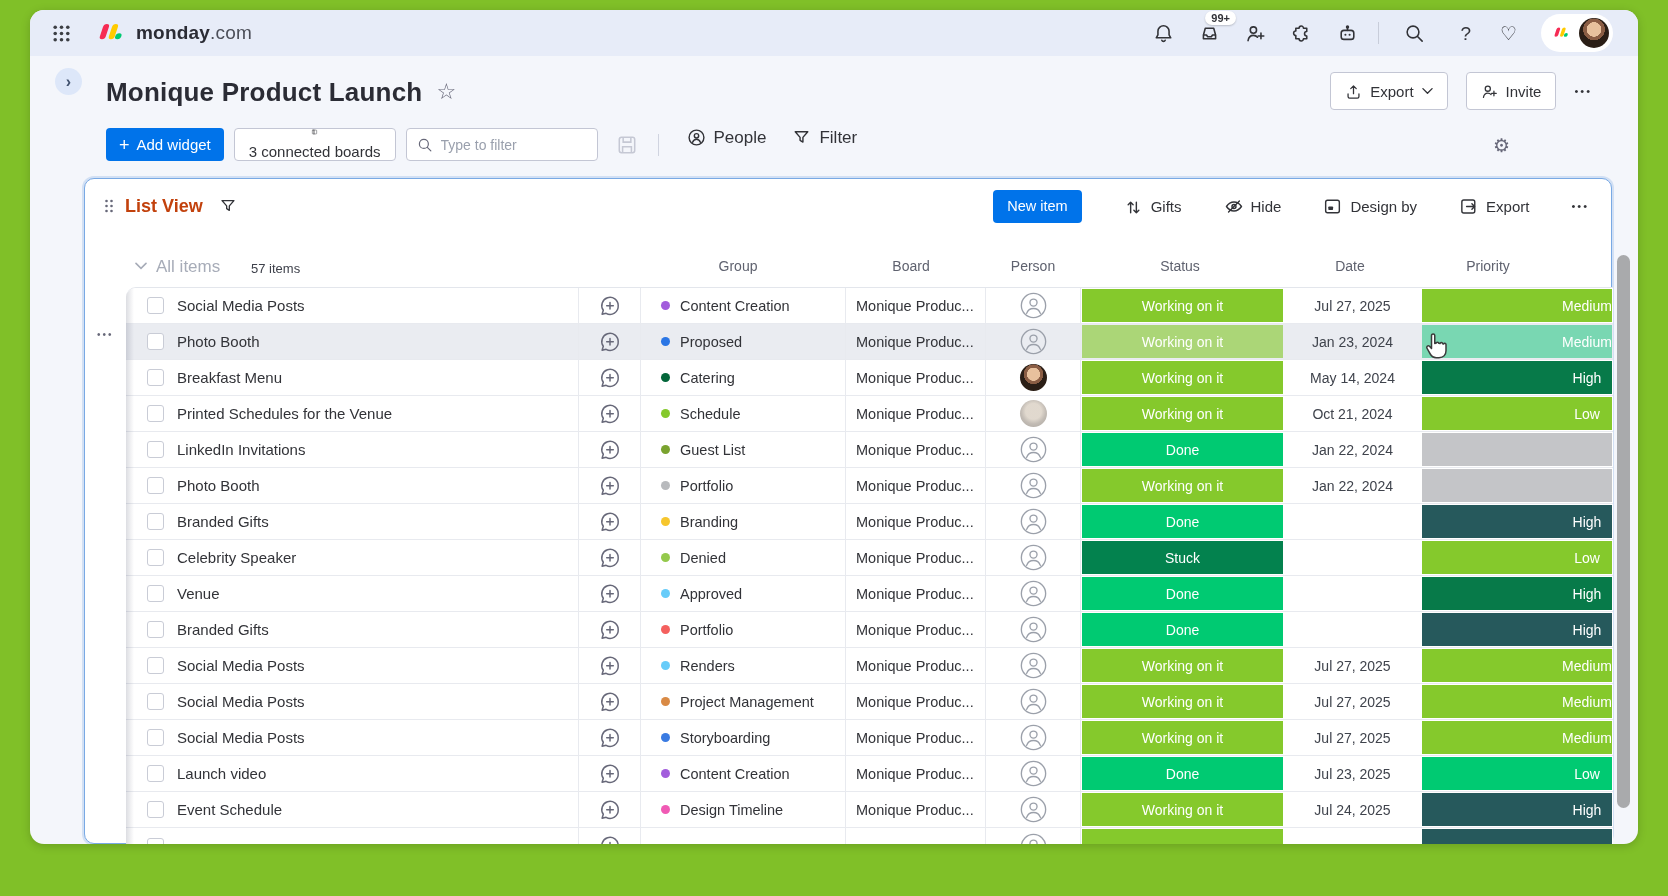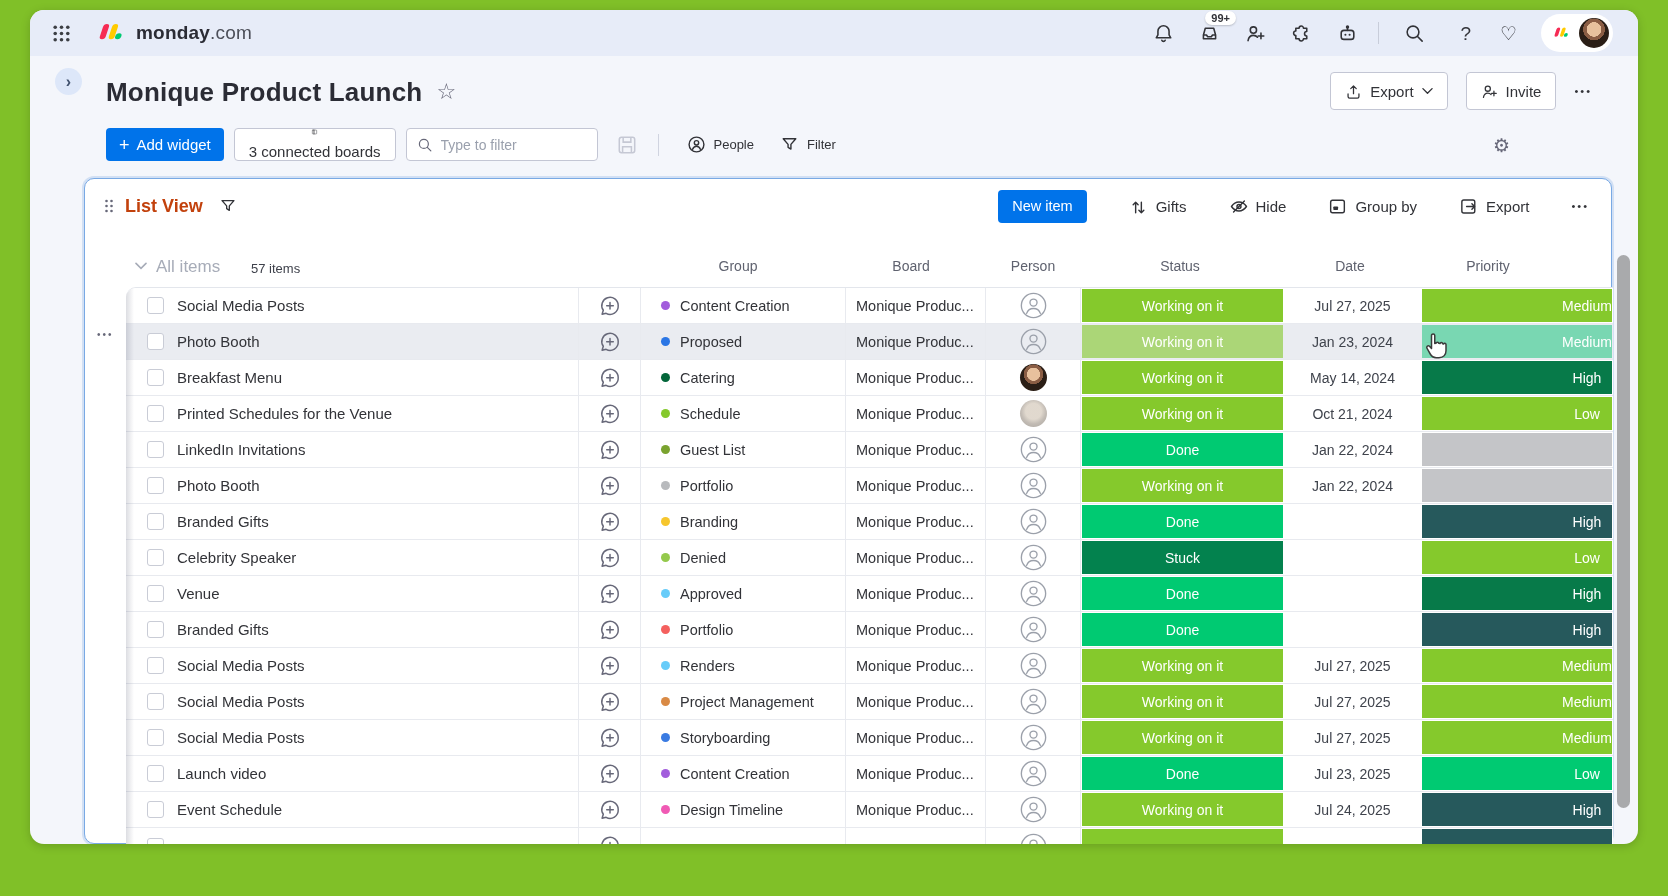--- a/index.html
+++ b/index.html
@@ -55,21 +55,21 @@
                  background:#0073ea; color:#fff; border-radius:4px; font-size:15px; cursor:pointer; }
   .plus-glyph { font-size:18px; font-weight:400; line-height:1; }
   .btn-boards { height:33px;flex-direction:column; }
   .search-box { display:flex; align-items:center; gap:8px; width:192px; height:33px;
                 border:1px solid #c3c6d4; border-radius:4px; background:#fff; padding:0 10px; }
   .search-box input { border:none; outline:none; width:100%; font-size:14px; color:#323338;
                       font-family:"Liberation Sans",sans-serif; background:transparent; }
   .search-box input::placeholder { color:#9aa0ad; }
   .save-icon { margin-left:8px; width:22px; height:22px; }
   .tool-divider { width:1px; height:22px; background:#d0d4e0; margin:0 10px; }
-  .tool-btn { display:flex; align-items:center; gap:8px; font-size:13px; color:#323338;
+  .tool-btn { display:flex; align-items:flex-start; gap:8px; font-size:17px; color:#323338;
               padding:0 8px; height:33px; cursor:pointer; }
   .tool-btn svg { width:19px; height:19px; }
   .gear-btn { position:absolute; right:128px; top:124px; font-size:19px; color:#676879; cursor:pointer; }
 
   
   .widget { position:absolute; left:54px; top:168px; width:1528px; height:666px; background:#fff;
             border:1px solid #79a9e4; border-radius:10px;
             box-shadow:0 0 0 2px rgba(121,169,228,.28); }
   .widget-head { height:54px; display:flex; align-items:center; padding:0 22px 0 18px; }
   .drag-handle { width:12px; height:16px; }
@@ -328,21 +328,21 @@
               <circle cx="10.5" cy="10" r="2.1"></circle>
               <path d="M4.8 15.7 16.2 4.3"></path>
             </svg>
             <span>Hide</span>
           </div>
           <div class="wh-btn">
             <svg class="ic" viewBox="0 0 20 20">
               <rect x="2.8" y="3.5" width="14.4" height="13" rx="2"></rect>
               <rect x="5.6" y="10" width="5" height="3.8" rx=".8" fill="#323338" stroke="none"></rect>
             </svg>
-            <span>Group by</span>
+            <span>Design by</span>
           </div>
           <div class="wh-btn">
             <svg class="ic" viewBox="0 0 20 20">
               <rect x="3" y="3.2" width="13.6" height="13.6" rx="2"></rect>
               <path d="M8 10h8.2M13.6 7.2 16.4 10l-2.8 2.8"></path>
             </svg>
             <span>Export</span>
           </div>
           <div class="more-dots">•••</div>
         </div>

